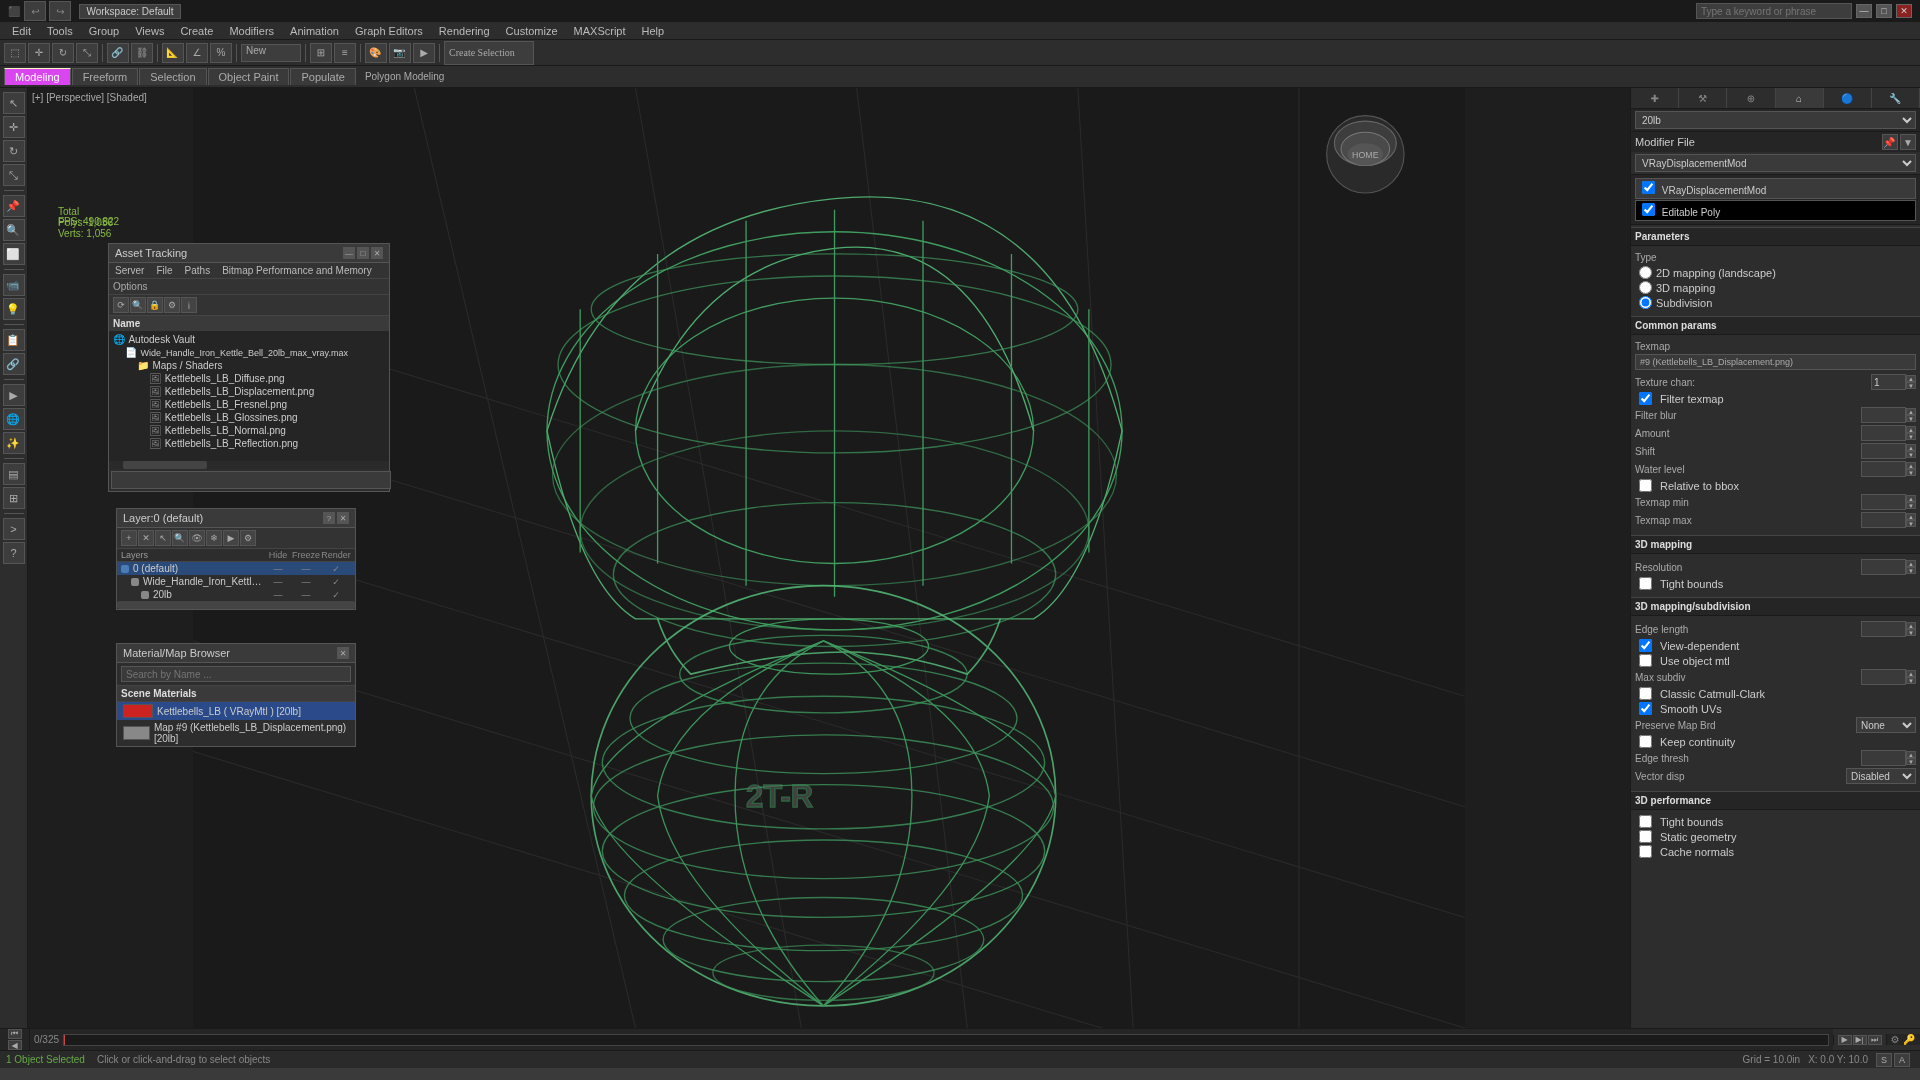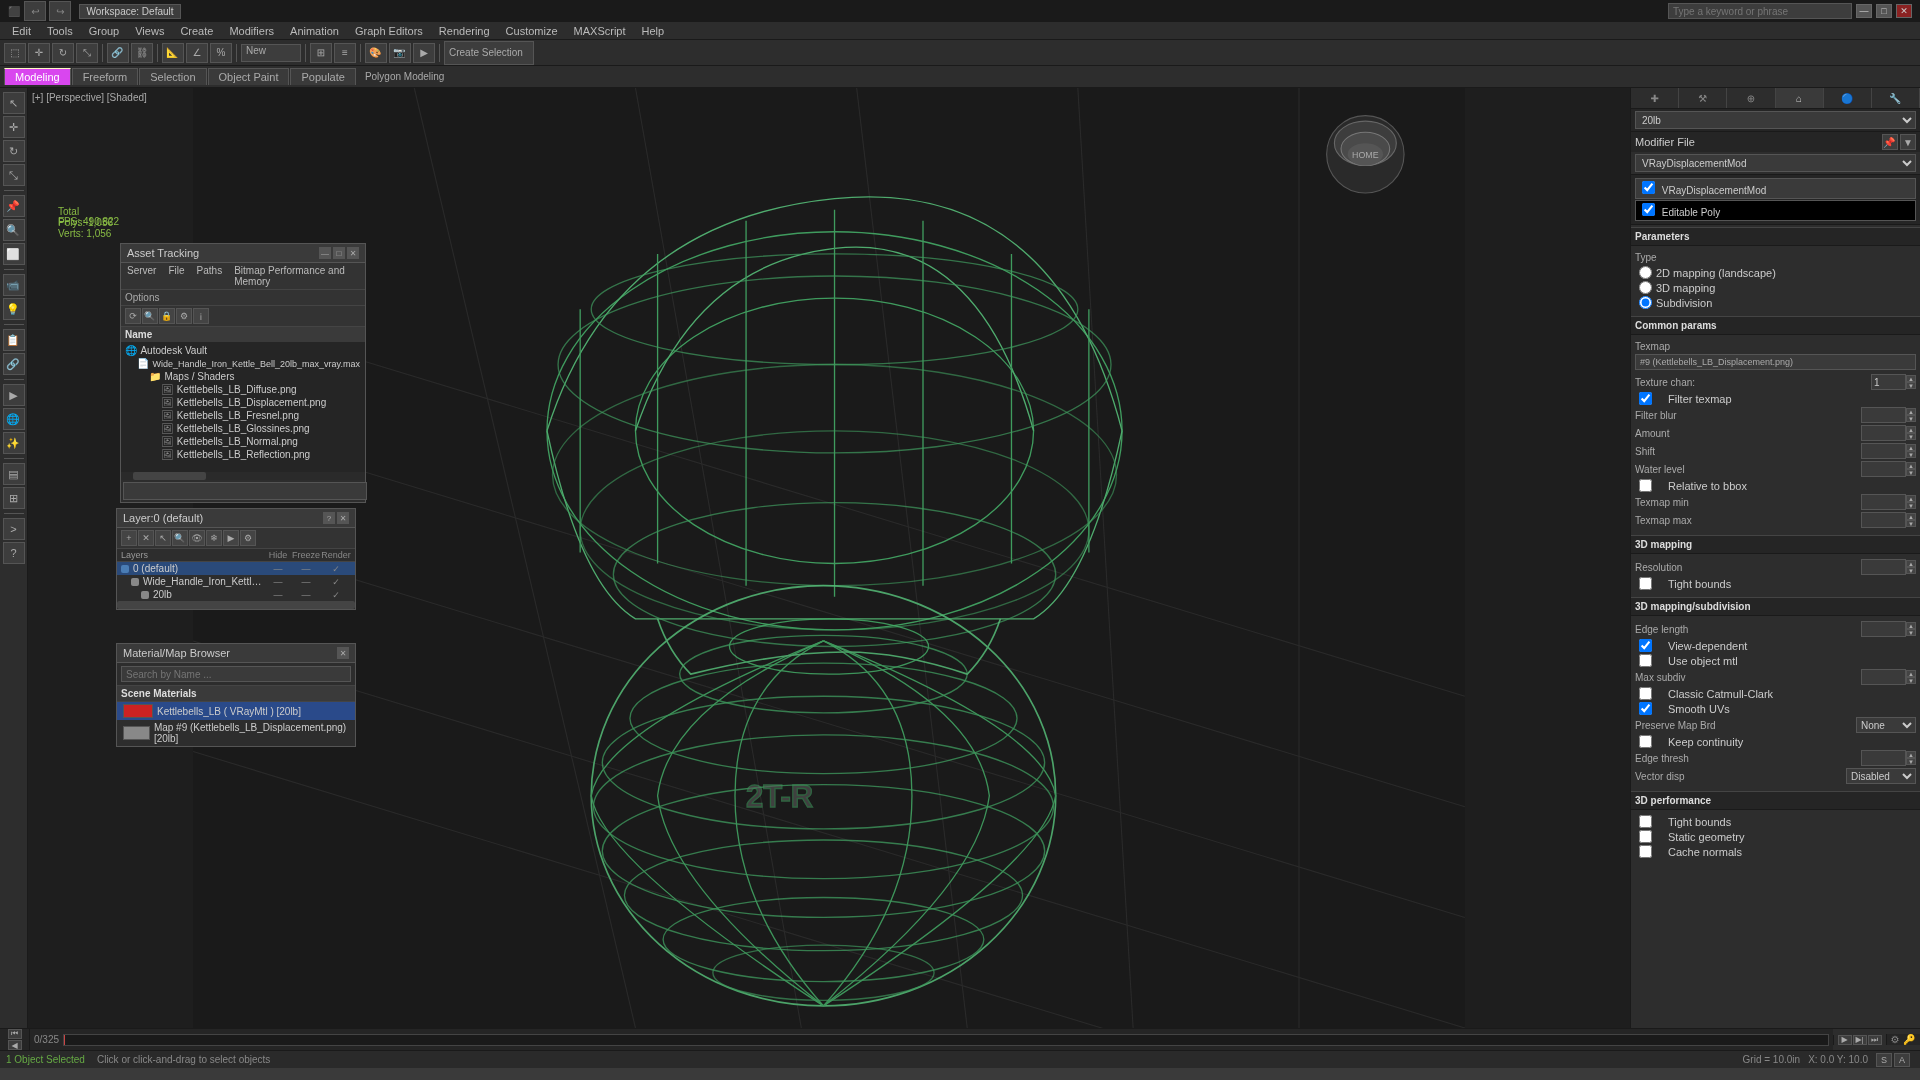--- a/index.html
+++ b/index.html
@@ -48,21 +48,21 @@
     #kettlebell { position: absolute; top: 0; left: 0; width: 100%; height: 100%; }
 
     
     .float-panel { position: absolute; background: #2d2d2d; border: 1px solid #555; z-index: 20; }
     .float-panel-title { background: #3a3a3a; padding: 3px 6px; display: flex; align-items: center; justify-content: space-between; border-bottom: 1px solid #555; cursor: move; }
     .float-panel-title span { color: #ccc; font-size: 11px; }
     .float-panel-title .panel-controls { display: flex; gap: 2px; }
     .panel-ctrl-btn { width: 12px; height: 12px; background: #555; border: none; color: #aaa; font-size: 8px; cursor: pointer; display: flex; align-items: center; justify-content: center; }
 
     
-    #asset-tracking { top: 155px; left: 92px; width: 246px; }
+    #asset-tracking { top: 155px; left: 80px; width: 282px; }
     .at-menubar { display: flex; gap: 0; background: #333; border-bottom: 1px solid #444; }
     .at-menu { padding: 2px 6px; color: #bbb; cursor: pointer; font-size: 10px; }
     .at-toolbar { display: flex; gap: 1px; padding: 2px 4px; background: #333; border-bottom: 1px solid #444; }
     .at-icon { width: 16px; height: 16px; background: #444; border: 1px solid #555; color: #aaa; font-size: 9px; display: flex; align-items: center; justify-content: center; cursor: pointer; }
     .at-header { background: #3a3a3a; padding: 2px 4px; font-size: 10px; color: #ddd; font-weight: bold; }
     .at-tree { padding: 2px 0; overflow-y: auto; }
     .at-item { padding: 1px 4px 1px; display: flex; align-items: center; font-size: 10px; cursor: pointer; white-space: nowrap; }
     .at-item .icon { margin-right: 3px; color: #888; }
     .at-input { width: 100%; height: 18px; background: #3a3a3a; border: 1px solid #555; color: #ccc; font-size: 10px; padding: 0 4px; }
 
@@ -89,21 +89,21 @@
     
     #right-panel { width: 290px; background: #2d2d2d; border-left: 1px solid #1a1a1a; display: flex; flex-direction: column; overflow-y: auto; }
     .rp-tabs { display: flex; background: #252525; border-bottom: 1px solid #1a1a1a; }
     .rp-tab { flex: 1; height: 20px; background: #2d2d2d; border: none; border-right: 1px solid #444; color: #888; font-size: 10px; cursor: pointer; display: flex; align-items: center; justify-content: center; }
     .rp-tab.active { background: #3a3a3a; color: #ccc; }
     .rp-section { padding: 4px; }
     .rp-label { color: #aaa; font-size: 10px; padding: 2px 0; }
     .rp-dropdown { width: 100%; height: 18px; background: #3a3a3a; border: 1px solid #555; color: #ccc; font-size: 10px; padding: 0 2px; }
     .rp-row { display: flex; align-items: center; justify-content: space-between; padding: 1px 0; }
     .rp-group-title { background: #252525; padding: 3px 4px; color: #ddd; font-size: 10px; font-weight: bold; border-bottom: 1px solid #1a1a1a; border-top: 1px solid #444; margin-top: 2px; }
-    .rp-checkbox-row { display: flex; align-items: center; gap: 16px; padding: 1px 4px; }
+    .rp-checkbox-row { display: flex; align-items: center; gap: 8px; padding: 1px 4px; }
     .rp-radio-row { display: flex; align-items: center; gap: 4px; padding: 1px 4px; }
     .rp-modifier-item { padding: 2px 6px; background: #3a3a3a; border: 1px solid #555; margin: 1px 2px; cursor: pointer; font-size: 10px; color: #ccc; }
     .rp-modifier-selected { background: #000000; }
     .modifier-list-header { display: flex; align-items: center; justify-content: space-between; padding: 2px 4px; background: #252525; }
     
     
     #bottom { height: 22px; background: #2d2d2d; display: flex; align-items: center; border-top: 1px solid #1a1a1a; }
     #timeline { flex: 1; background: #252525; height: 100%; display: flex; align-items: center; padding: 0 4px; }
     #statusbar { height: 18px; background: #2a2a2a; display: flex; align-items: center; padding: 0 6px; border-top: 1px solid #1a1a1a; font-size: 10px; color: #888; }
     
@@ -124,21 +124,21 @@
 <div id="titlebar">
   <div class="left-icons">
     <span>⬛</span>
     <span style="display:flex;gap:3px;">
       <span class="tb-btn">↩</span>
       <span class="tb-btn">↪</span>
     </span>
     <span style="background:#3d3d3d;border:1px solid #555;padding:1px 6px;font-size:10px;color:#ccc;margin-left:4px;">Workspace: Default</span>
   </div>
   <div style="display:flex;align-items:center;gap:4px;">
-    <input type="text" style="height: 16px; background: rgb(61, 61, 61); border: 1px solid rgb(85, 85, 85); color: rgb(170, 170, 170); font-size: 10px; padding: 0px 4px; width: 184px;" placeholder="Type a keyword or phrase">
+    <input type="text" style="height: 16px; background: rgb(61, 61, 61); border: 1px solid rgb(85, 85, 85); color: rgb(170, 170, 170); font-size: 10px; padding: 0px 4px; width: 156px;" placeholder="Type a keyword or phrase">
     <div class="wincontrols">
       <span>—</span>
       <span>□</span>
       <span style="background:#8b2222;">✕</span>
     </div>
   </div>
 </div>
 
 <div id="menubar">
   <span class="menu-item">Edit</span>
@@ -170,21 +170,21 @@
   <div class="tb-sep"></div>
   <span class="tb-dropdown" style="width:50px;">New</span>
   <div class="tb-sep"></div>
   <span class="tb-btn">⊞</span>
   <span class="tb-btn">≡</span>
   <div class="tb-sep"></div>
   <span class="tb-btn">🎨</span>
   <span class="tb-btn">📷</span>
   <span class="tb-btn">▶</span>
   <div class="tb-sep"></div>
-  <span style="background:#3d3d3d;border:1px solid #555;color:#aaa;font-size:10px;height:24px;padding:0 4px;min-width:90px;display:flex;align-items:center;">Create Selection</span>
+  <span style="background:#3d3d3d;border:1px solid #555;color:#aaa;font-size:10px;height:24px;padding:0 4px;min-width:90px;display:flex;align-items:center;font-family:Liberation Serif, serif;">Create Selection</span>
 </div>
 
 <div id="modetabs">
   <div class="mode-tab active">Modeling</div>
   <div class="mode-tab">Freeform</div>
   <div class="mode-tab">Selection</div>
   <div class="mode-tab">Object Paint</div>
   <div class="mode-tab">Populate</div>
   <span class="poly-label">Polygon Modeling</span>
 </div>

